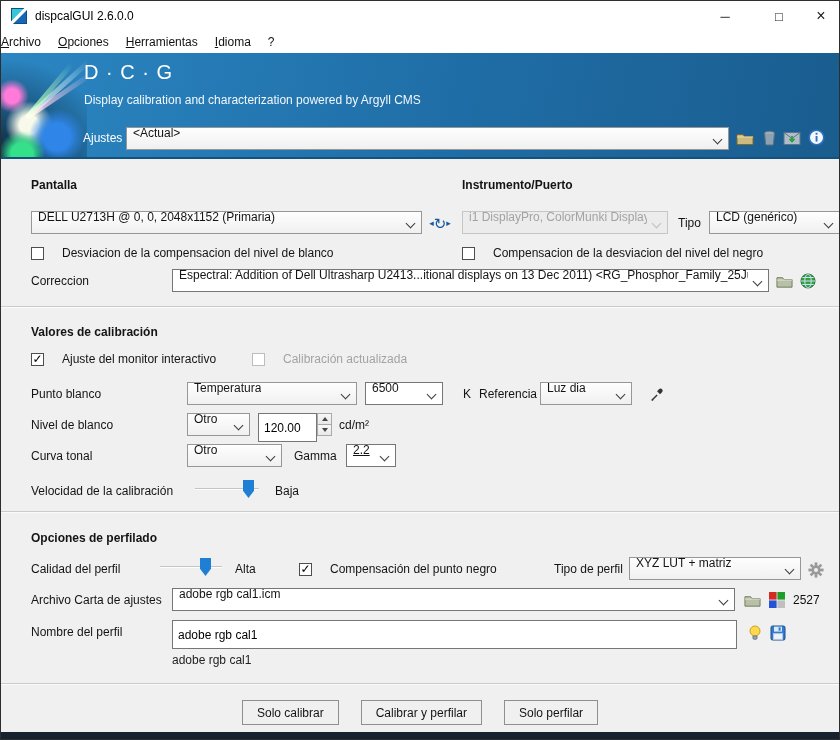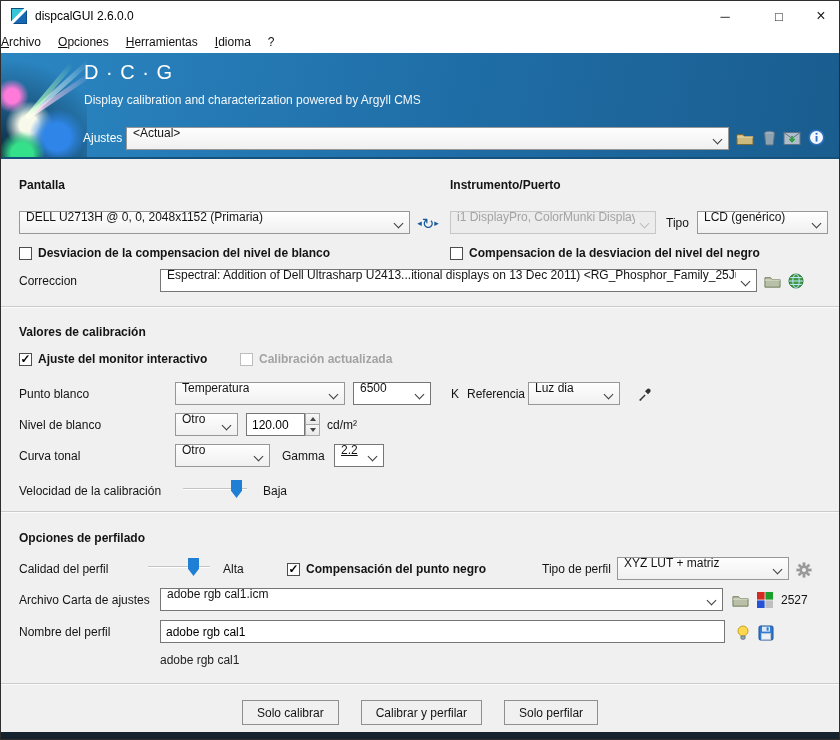--- a/index.html
+++ b/index.html
@@ -45,52 +45,52 @@
   .ray.r1 { width:78px; transform:rotate(-34deg); background:linear-gradient(90deg,#ffd3f2,rgba(255,150,225,0)); }
   .ray.r2 { width:84px; transform:rotate(-42deg); background:linear-gradient(90deg,#eaffff,rgba(200,247,255,0)); }
   .ray.r3 { width:70px; transform:rotate(-50deg); background:linear-gradient(90deg,#b4ffc2,rgba(141,255,157,0)); }
   .hdr-title { position:absolute; left:83px; top:8px; color:#fff; font-size:20px; letter-spacing:1px; }
   .hdr-sub { position:absolute; left:83px; top:40px; color:#f2f7fb; font-size:12px; }
   .ajustes-label { position:absolute; left:82px; top:78px; color:#fff; font-size:12px; }
   .hdr-combo { left:125px; top:74px; width:603px; }
 
   
   .main { position:absolute; left:0; top:158px; right:0; bottom:7px; background:#f0f0f0; }
-  .row { position:absolute; left:4px; right:0; height:24px; }
+  .row { position:absolute; left:16px; right:0; height:24px; }
   .lbl { position:absolute; top:5px; font-size:12px; white-space:nowrap; }
   .hdr-lbl { font-weight:bold; }
   .sep { position:absolute; left:0; right:0; height:2px; border-top:1px solid #cbcbcb;
          border-bottom:1px solid #fbfbfb; }
 
   
   .combo { position:absolute; height:23px; border:1px solid #979797;
            background:linear-gradient(#fefefe,#f0f0f0); display:flex; align-items:center;
            padding:0 20px 12px 6px; cursor:default; }
   .combo .txt { white-space:nowrap; overflow:hidden; font-size:12px; }
   .chev { position:absolute; right:7px; top:8px; width:7px; height:7px;
           border-right:1.4px solid #3c3c3c; border-bottom:1.4px solid #3c3c3c;
           transform:rotate(45deg); }
   .combo.edit { background:#fff; border-color:#767676; }
   .combo.disabled { background:#ececec; border-color:#c6c6c6; color:#a3a3a3; }
   .combo.disabled .chev { border-color:#bdbdbd; }
 
-  input.field { position:absolute; height:23px; border:1px solid #767676; background:#fff;
+  input.field { position:absolute; height:29px; border:1px solid #767676; background:#fff;
                 font:12px "Liberation Sans",sans-serif; padding:0 5px; color:#000; }
 
   .spin { position:absolute; width:15px; height:23px; display:flex; flex-direction:column; }
   .sb { flex:1; border:1px solid #a9a9a9; background:linear-gradient(#f7f7f7,#e9e9e9);
         display:flex; align-items:center; justify-content:center; }
   .sb + .sb { border-top:none; }
   .tri-up { width:0; height:0; border-left:3px solid transparent; border-right:3px solid transparent;
             border-bottom:4px solid #444; }
   .tri-down { width:0; height:0; border-left:3px solid transparent; border-right:3px solid transparent;
               border-top:4px solid #444; }
 
   
-  .cb { position:absolute; display:flex; align-items:center; gap:6px; height:16px; cursor:default;font-weight:bold; }
+  .cb { position:absolute; display:flex; align-items:center; gap:18px; height:16px; cursor:default; }
   .box { width:13px; height:13px; border:1px solid #4d4d4d; background:#fff; display:flex;
          align-items:center; justify-content:center; font-size:12px; line-height:1; color:#000; }
   .cb.disabled .box { border-color:#bdbdbd; }
   .cb.disabled .cb-label { color:#a3a3a3; }
 
   
   .slider { position:absolute; height:20px; cursor:default; }
   .track { position:absolute; left:0; right:0; top:9px; height:2px; background:#c4c4c4;
            border-bottom:1px solid #fdfdfd; }
   .thumb { position:absolute; top:1px; width:11px; height:18px; background:#1f7fd4;

